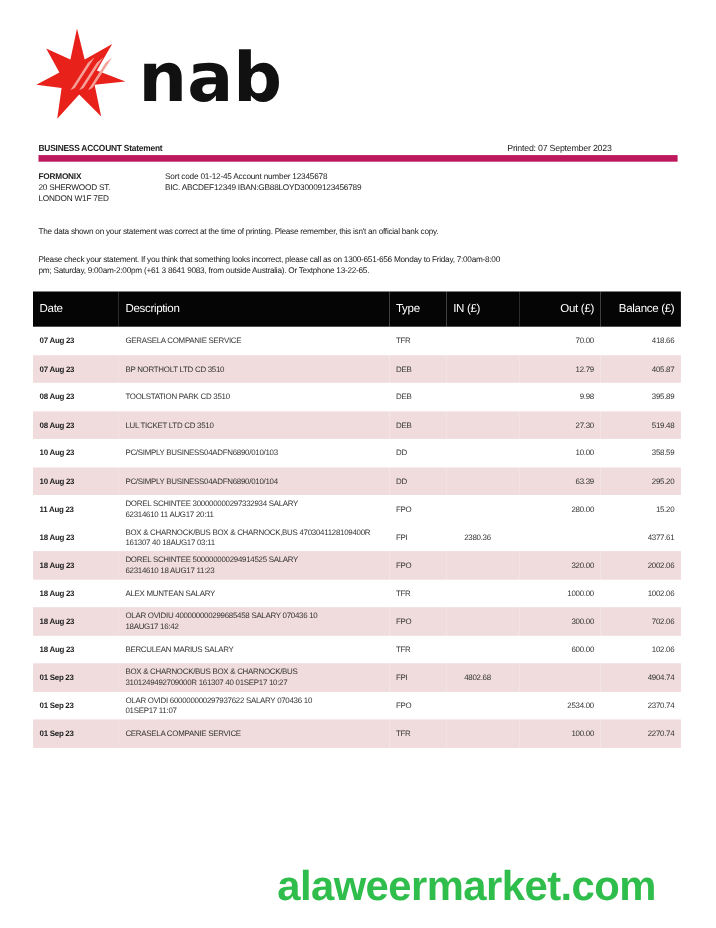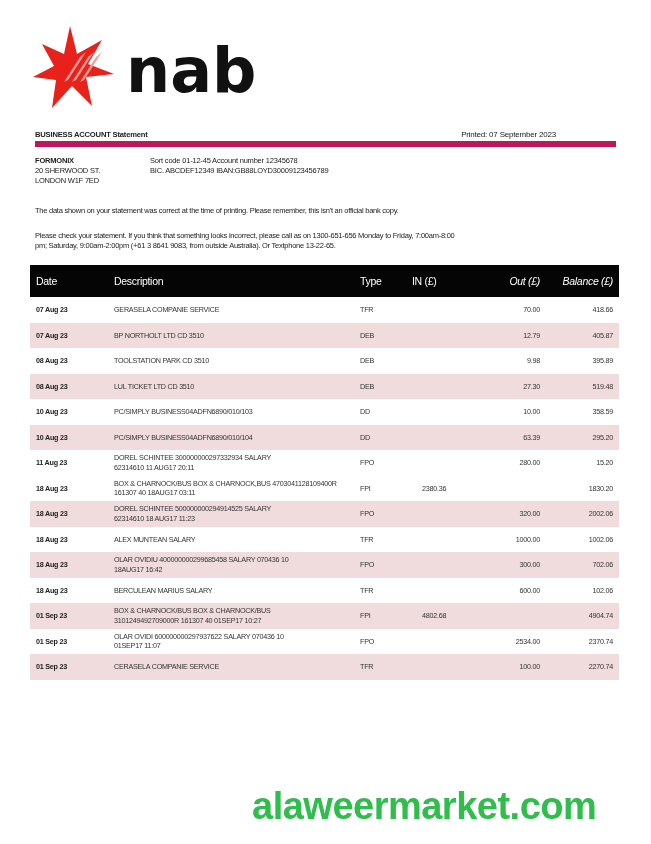--- a/index.html
+++ b/index.html
@@ -16,21 +16,21 @@
 
     .account { position: absolute; left: 35px; top: 156px; font-size: 7.5px; line-height: 10px; letter-spacing: -0.2px; }
     .account .company { font-weight: bold; }
     .account-codes { position: absolute; left: 150px; top: 156px; font-size: 7.5px; line-height: 10px; letter-spacing: -0.2px; }
 
     .notice { position: absolute; left: 35px; top: 196px; font-size: 7.5px; letter-spacing: -0.25px; margin-top: 10px; }
     .help { position: absolute; left: 35px; top: 231px; width: 420px; font-size: 7.5px; line-height: 10px; letter-spacing: -0.25px; }
 
     table.tx { position: absolute; left: 30px; top: 265px; width: 589px; border-collapse: collapse; }
     table.tx th { background: #050505; color: #fff; font-weight: normal; font-size: 10.5px; height: 26px; text-align: left; letter-spacing: -0.3px; padding: 10px 6px; }
-    table.tx th.num { text-align: right; font-style: italic; }
+    table.tx th.num { text-align: right; }
     table.tx td { font-size: 7.2px; letter-spacing: -0.25px; padding: 0 6px; vertical-align: middle; color: #333; }
     table.tx td.date { font-weight: bold; color: #222; width: 78px; }
     table.tx td.desc { width: 246px; line-height: 9.5px; }
     table.tx td.type { width: 52px; }
     table.tx td.in { width: 66px; text-align: left; padding-left: 16px; }
     table.tx td.out { width: 74px; text-align: right; }
     table.tx td.bal { text-align: right; }
     table.tx tr.row { height: 25.5px; }
     table.tx tr.row.shade { background: #f0dcdd; }
 
@@ -160,21 +160,21 @@
       </tr>
       <tr class="row">
         <td class="date">18 Aug 23</td>
         <td class="desc">
           <div>BOX &amp; CHARNOCK/BUS BOX &amp; CHARNOCK,BUS 4703041128109400R</div>
           <div>161307 40 18AUG17 03:11</div>
         </td>
         <td class="type">FPI</td>
         <td class="in">2380.36</td>
         <td class="out"></td>
-        <td class="bal">1830.20</td>
+        <td class="bal">4377.61</td>
       </tr>
       <tr class="row shade">
         <td class="date">18 Aug 23</td>
         <td class="desc">
           <div>DOREL SCHINTEE 500000000294914525 SALARY</div>
           <div>62314610 18 AUG17 11:23</div>
         </td>
         <td class="type">FPO</td>
         <td class="in"></td>
         <td class="out">320.00</td>

